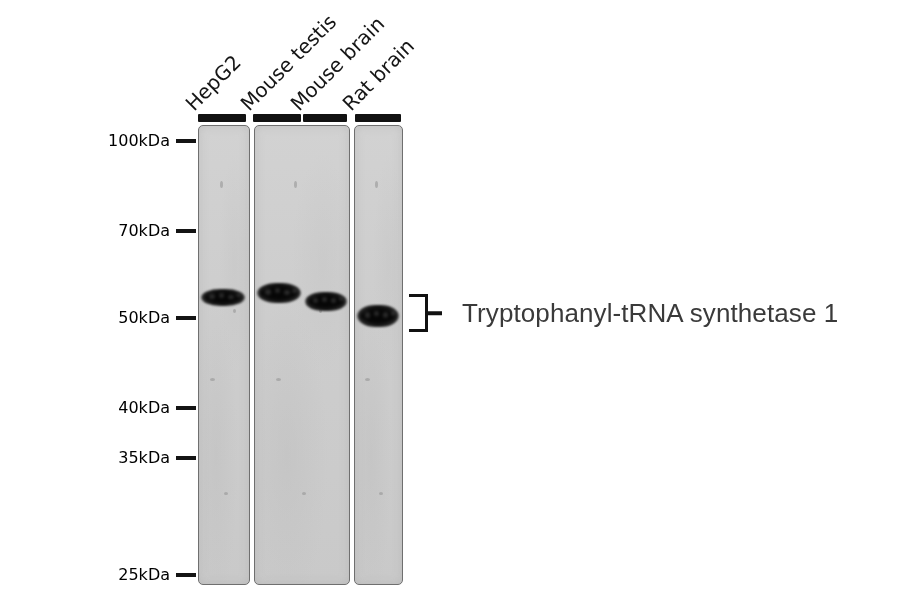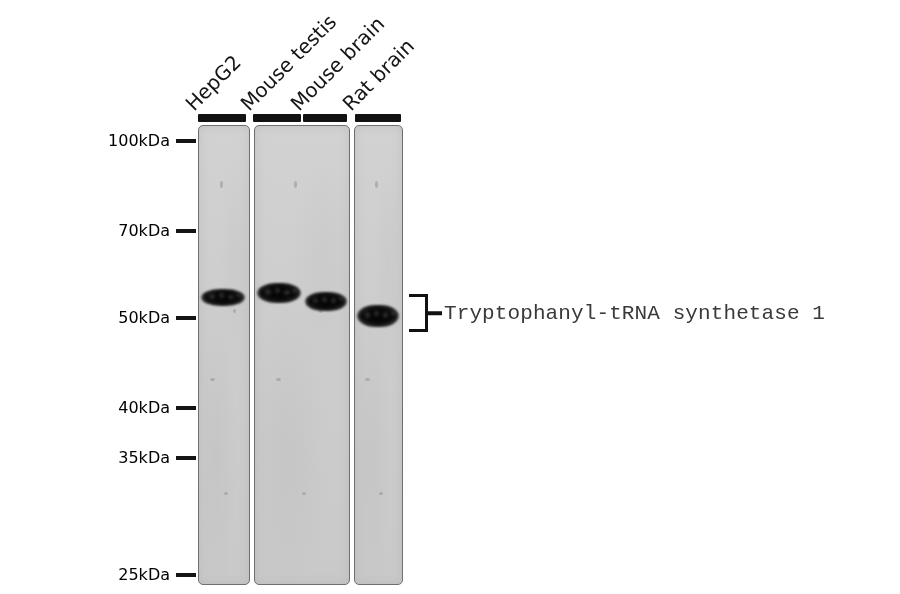--- a/index.html
+++ b/index.html
@@ -114,26 +114,26 @@
   .bracket-stem {
     position: absolute;
     left: 19px;
     top: 50%;
     transform: translateY(-50%);
     width: 14px;
     height: 3.5px;
     background: #111111;
   }
   .target-text {
-    margin-left: 16px;
-    font-size: 21px;
+    margin-left: 34px;
+    font-size: 26px;
     color: #3a3a3a;
     white-space: nowrap;
     letter-spacing: 0.1px;
-    font-family: Liberation Mono, monospace;
+    font-family: Liberation Sans, sans-serif;
   }
 </style>
 </head>
 <body>
 
 <div id="page">
 
   <div id="ladder">
       <div class="mw-row" style="top: 141px;">
         <div class="mw-text-wrap">100kDa</div>

